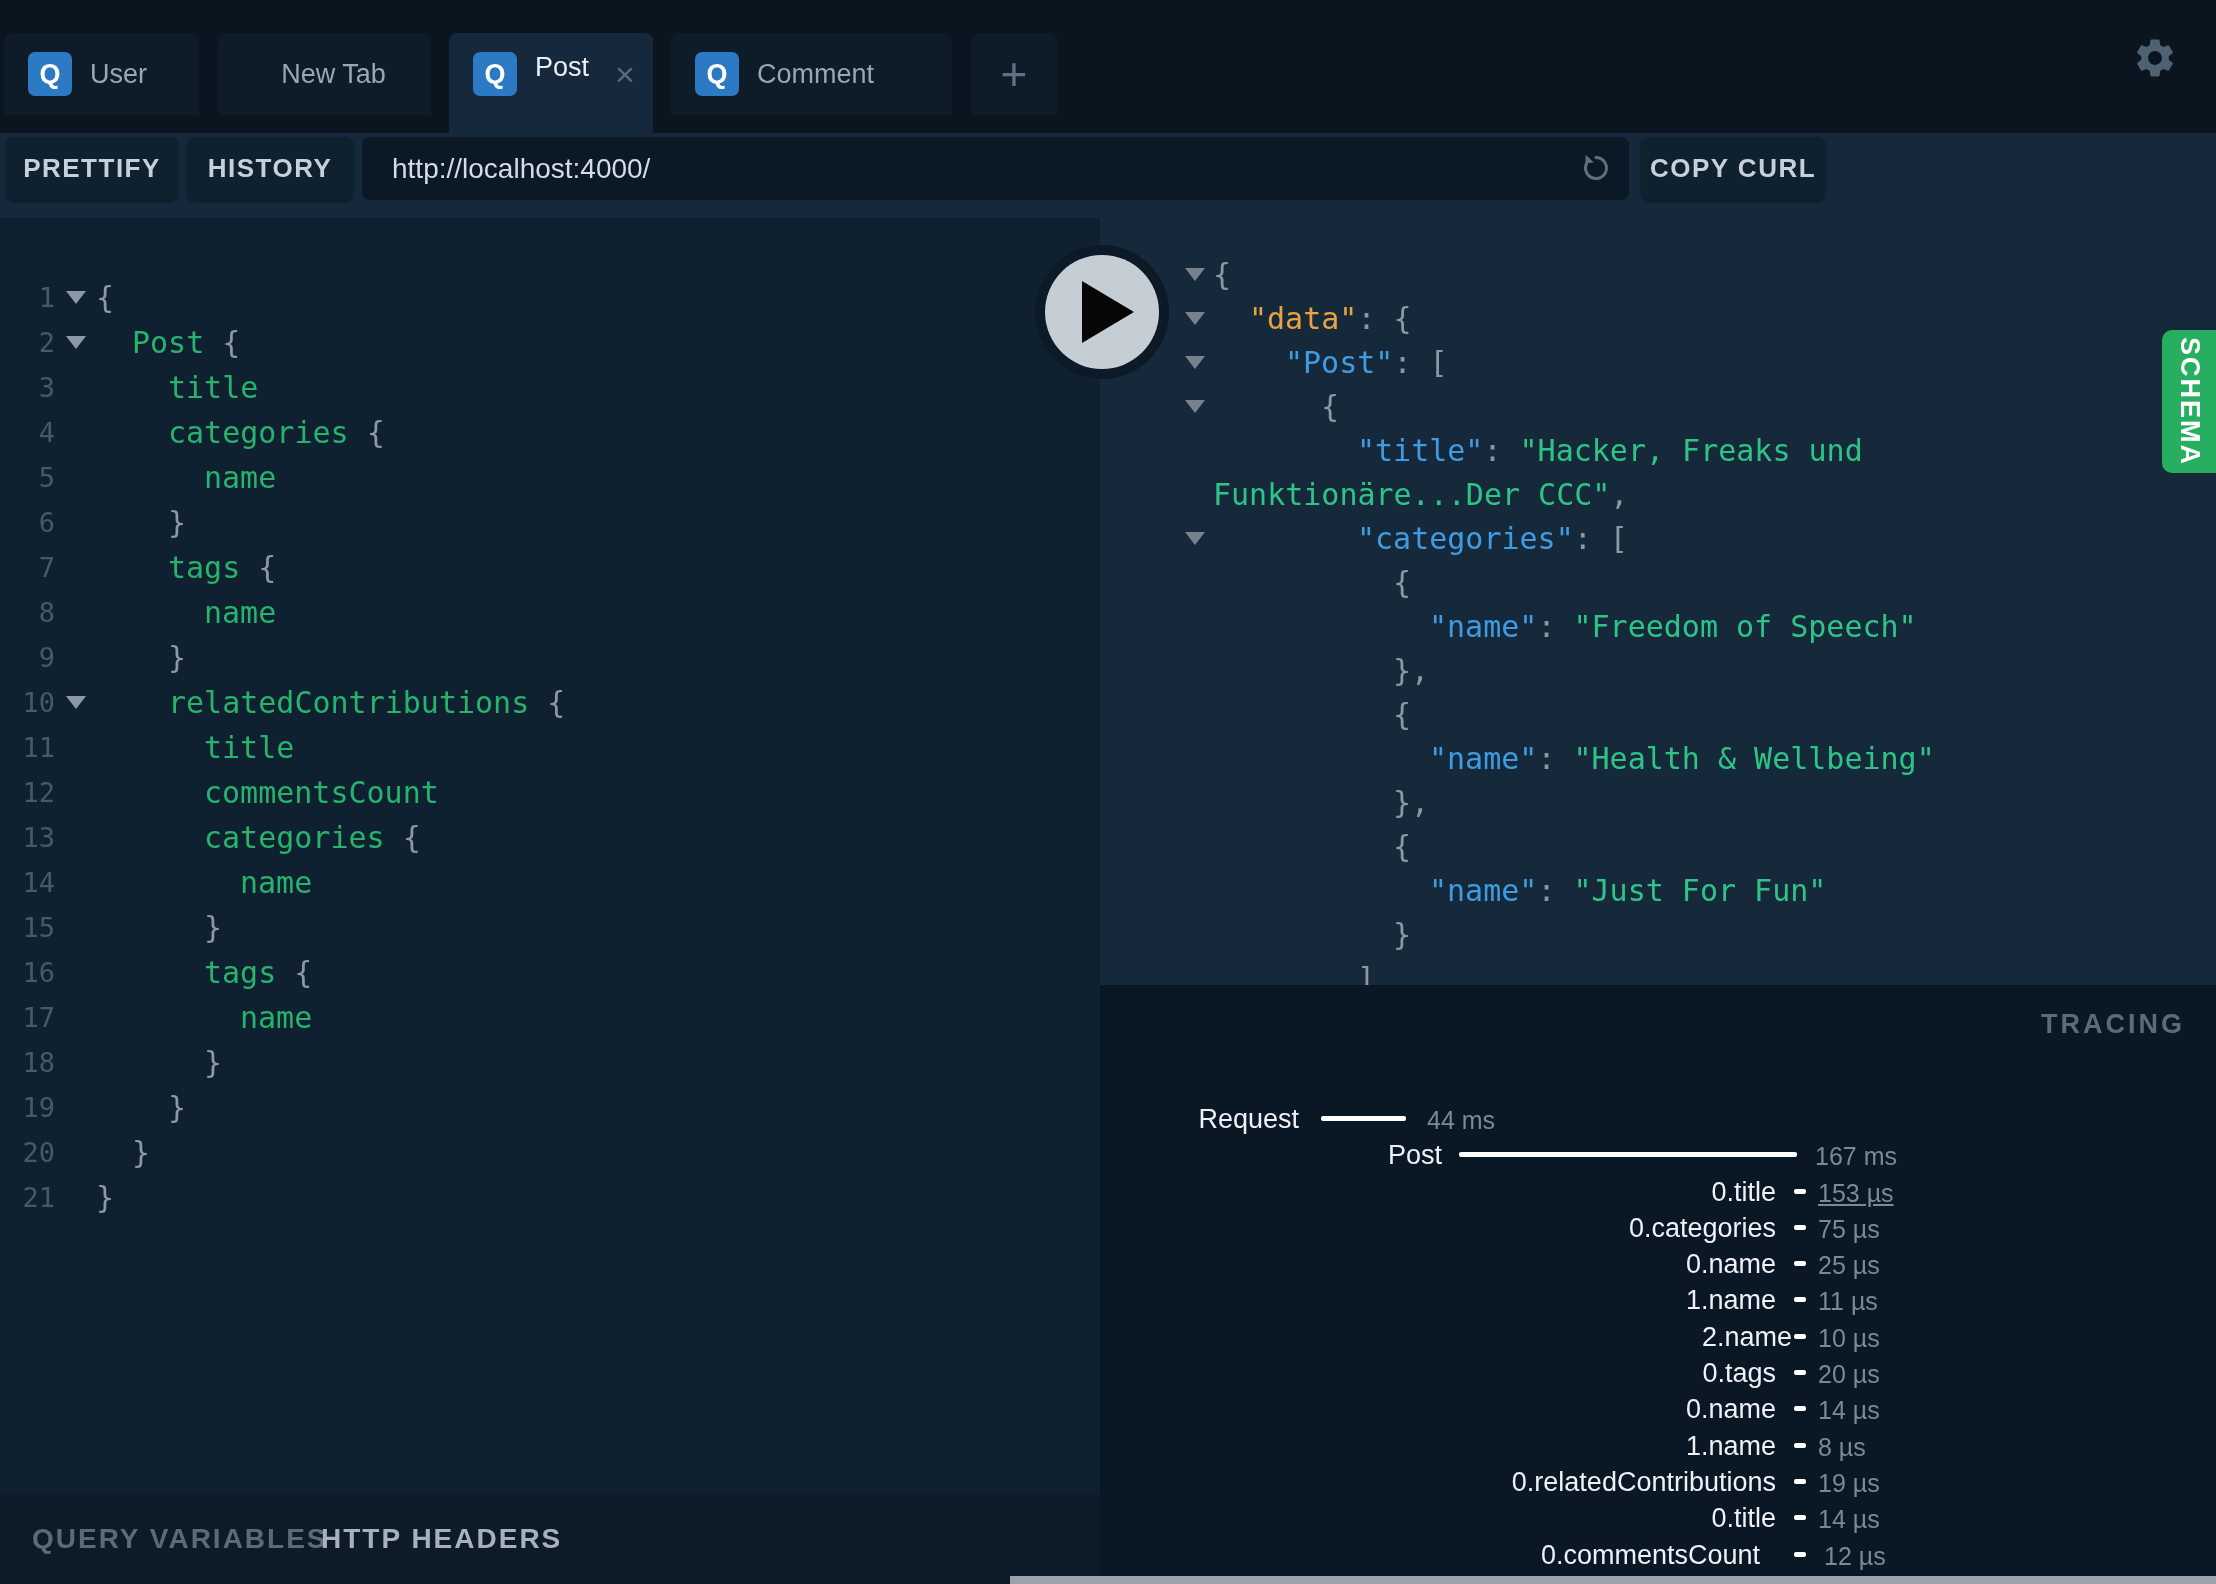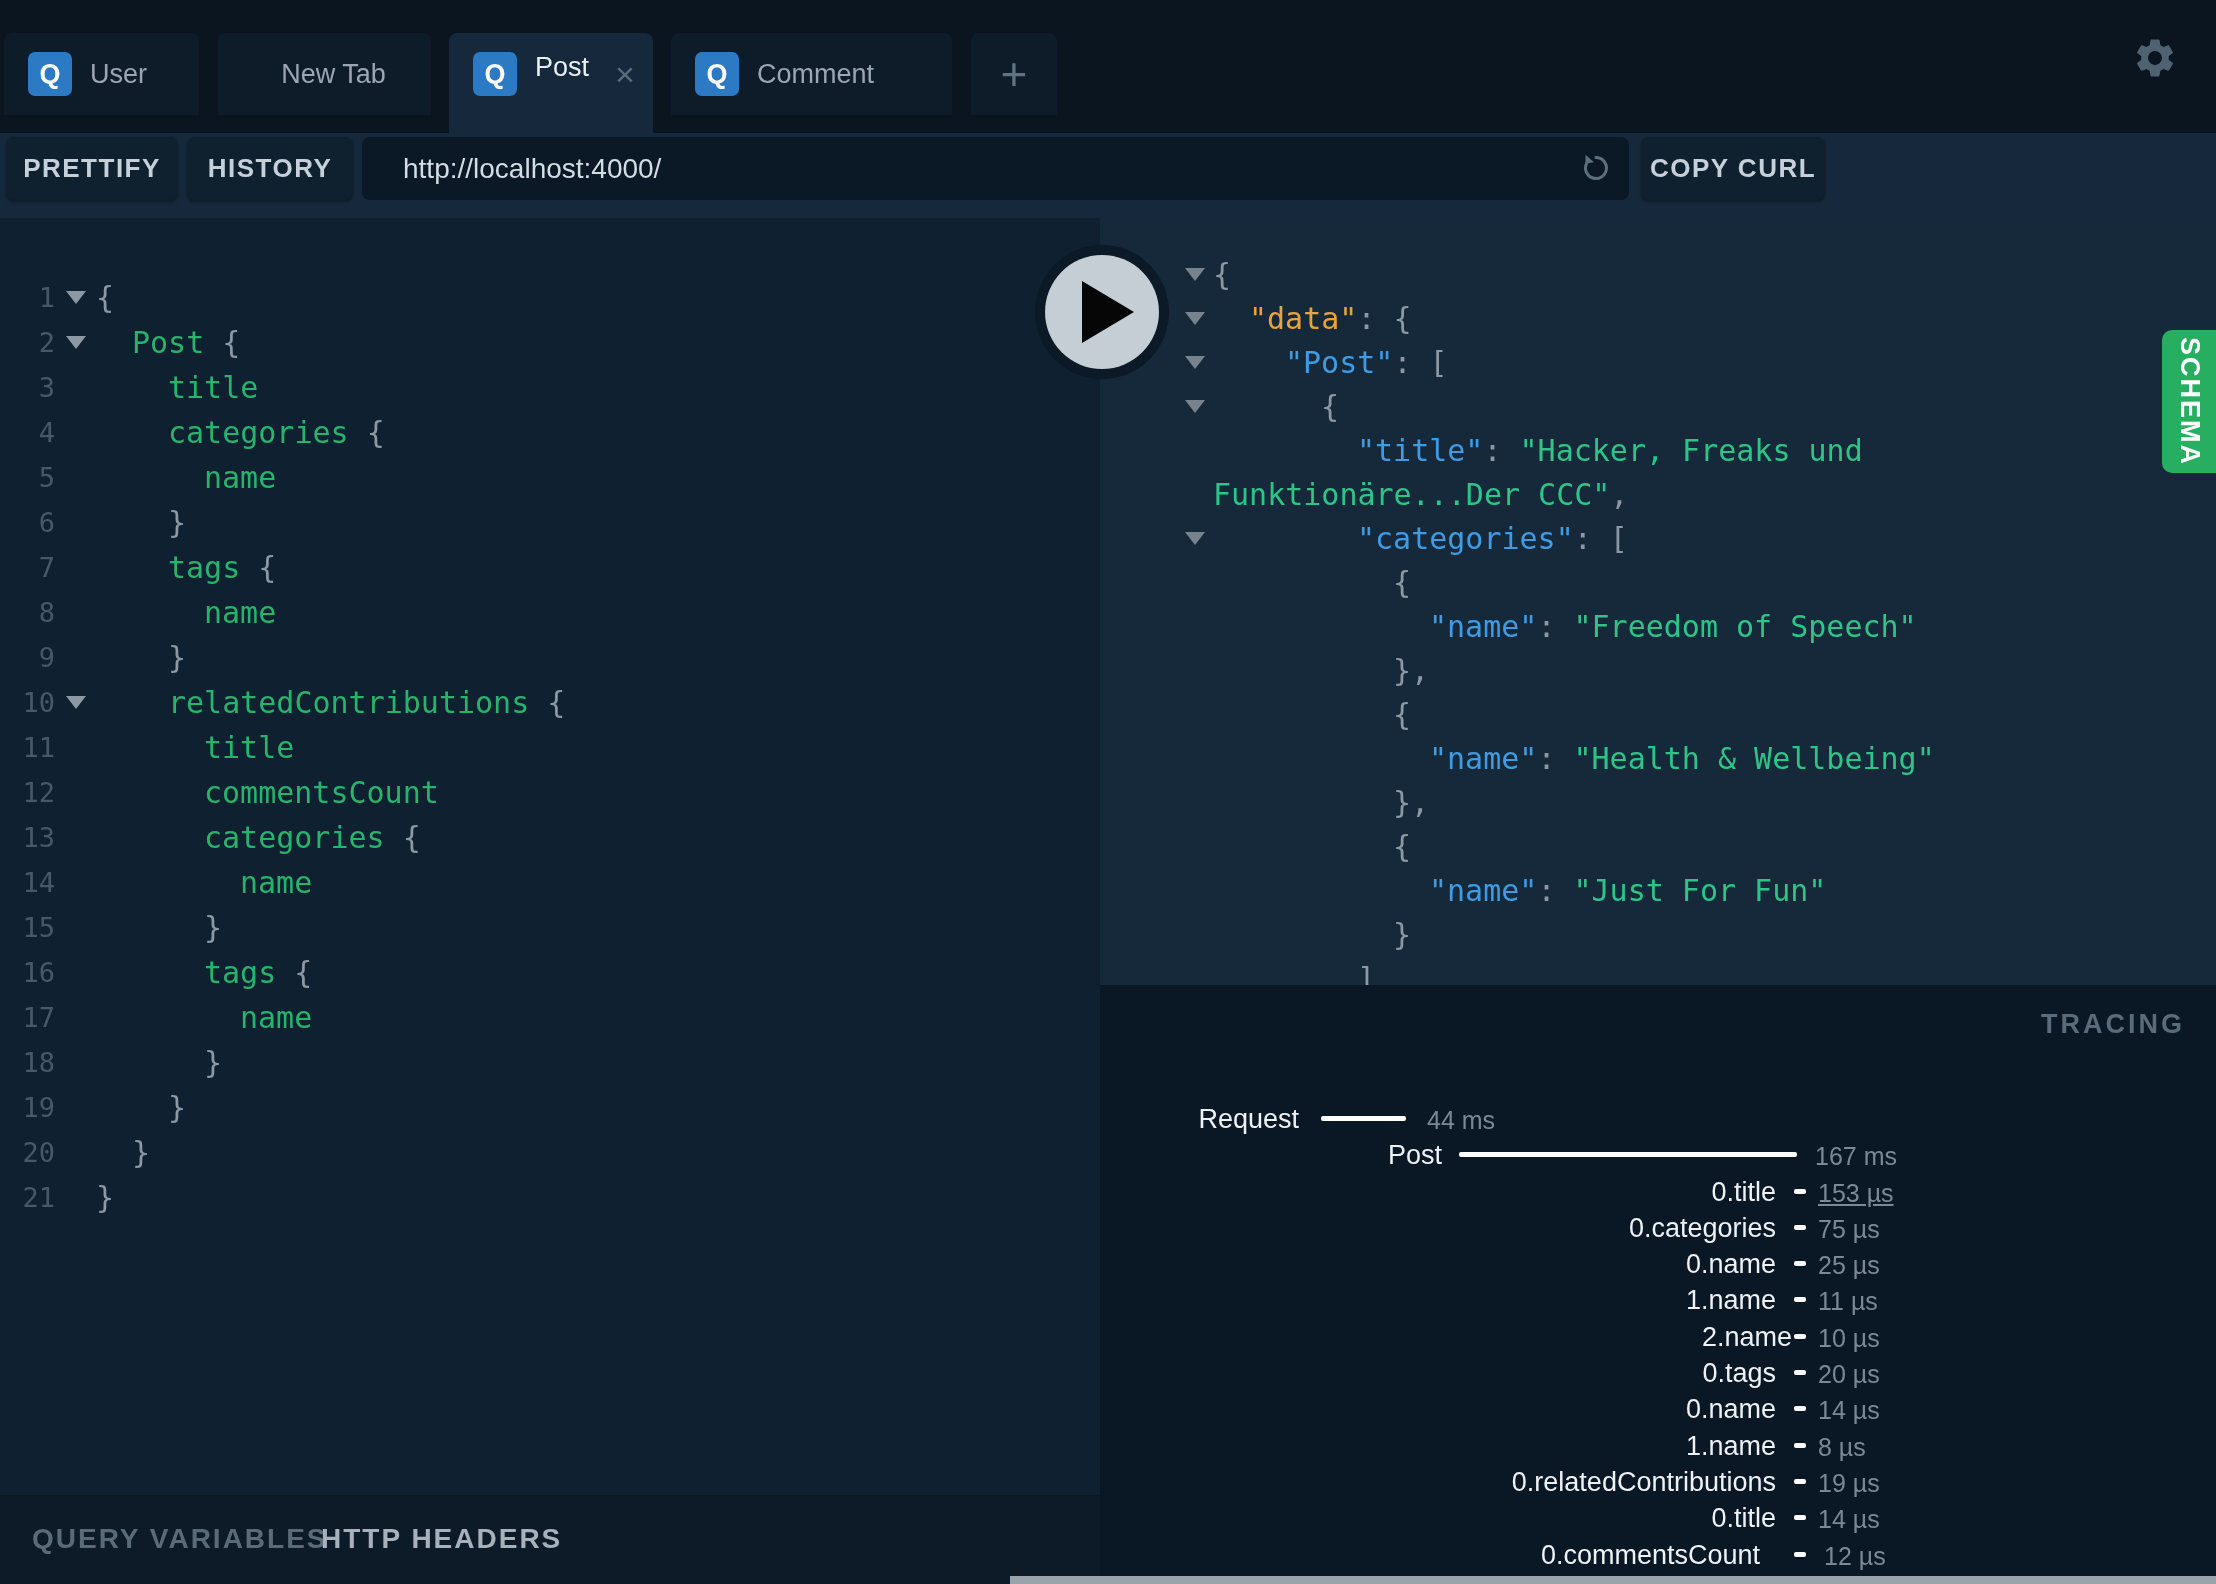--- a/index.html
+++ b/index.html
@@ -18,21 +18,21 @@
   .tab.plus{left:971px;width:86px;justify-content:center;padding:0;}
   .tab.plus span{font-size:46px;color:#5f7283;font-weight:300;line-height:44px;}
   .gear{position:absolute;left:2132px;top:35px;width:46px;height:46px;cursor:pointer;}
   
   .toolbar{position:absolute;left:0;top:133px;width:2216px;height:85px;background:#16283b;}
   .tbtn{position:absolute;top:4px;height:63px;background:#0f202f;border:none;border-radius:8px;
         color:#c5d0da;font-family:"Liberation Sans",sans-serif;font-size:26px;font-weight:bold;
         letter-spacing:1.5px;display:flex;align-items:center;justify-content:center;
         box-shadow:0 2px 3px rgba(0,0,0,.35);cursor:pointer;}
   .urlbox{position:absolute;left:362px;top:4px;width:1267px;height:63px;background:#0b1826;
-        border-radius:8px;display:flex;align-items:center;box-sizing:border-box;padding-left:41px;}
+        border-radius:8px;display:flex;align-items:center;box-sizing:border-box;padding-left:30px;}
   .urlbox .urltext{font-size:28px;color:#d3dde5;}
   .reload{position:absolute;right:15px;top:13px;width:36px;height:36px;}
   
   .editor{position:absolute;left:0;top:218px;width:1100px;height:1277px;background:#0f2130;
         overflow:hidden;box-sizing:border-box;padding-top:57px;}
   .cline{display:flex;height:45px;align-items:center;}
   .ln{width:55px;text-align:right;font-family:"DejaVu Sans Mono",monospace;font-size:27px;color:#47586b;flex:0 0 55px;}
   .foldcol{width:41px;flex:0 0 41px;display:flex;justify-content:center;align-items:center;}
   .arrow{width:0;height:0;border-left:10px solid transparent;border-right:10px solid transparent;
         border-top:13px solid #8c98a4;}

